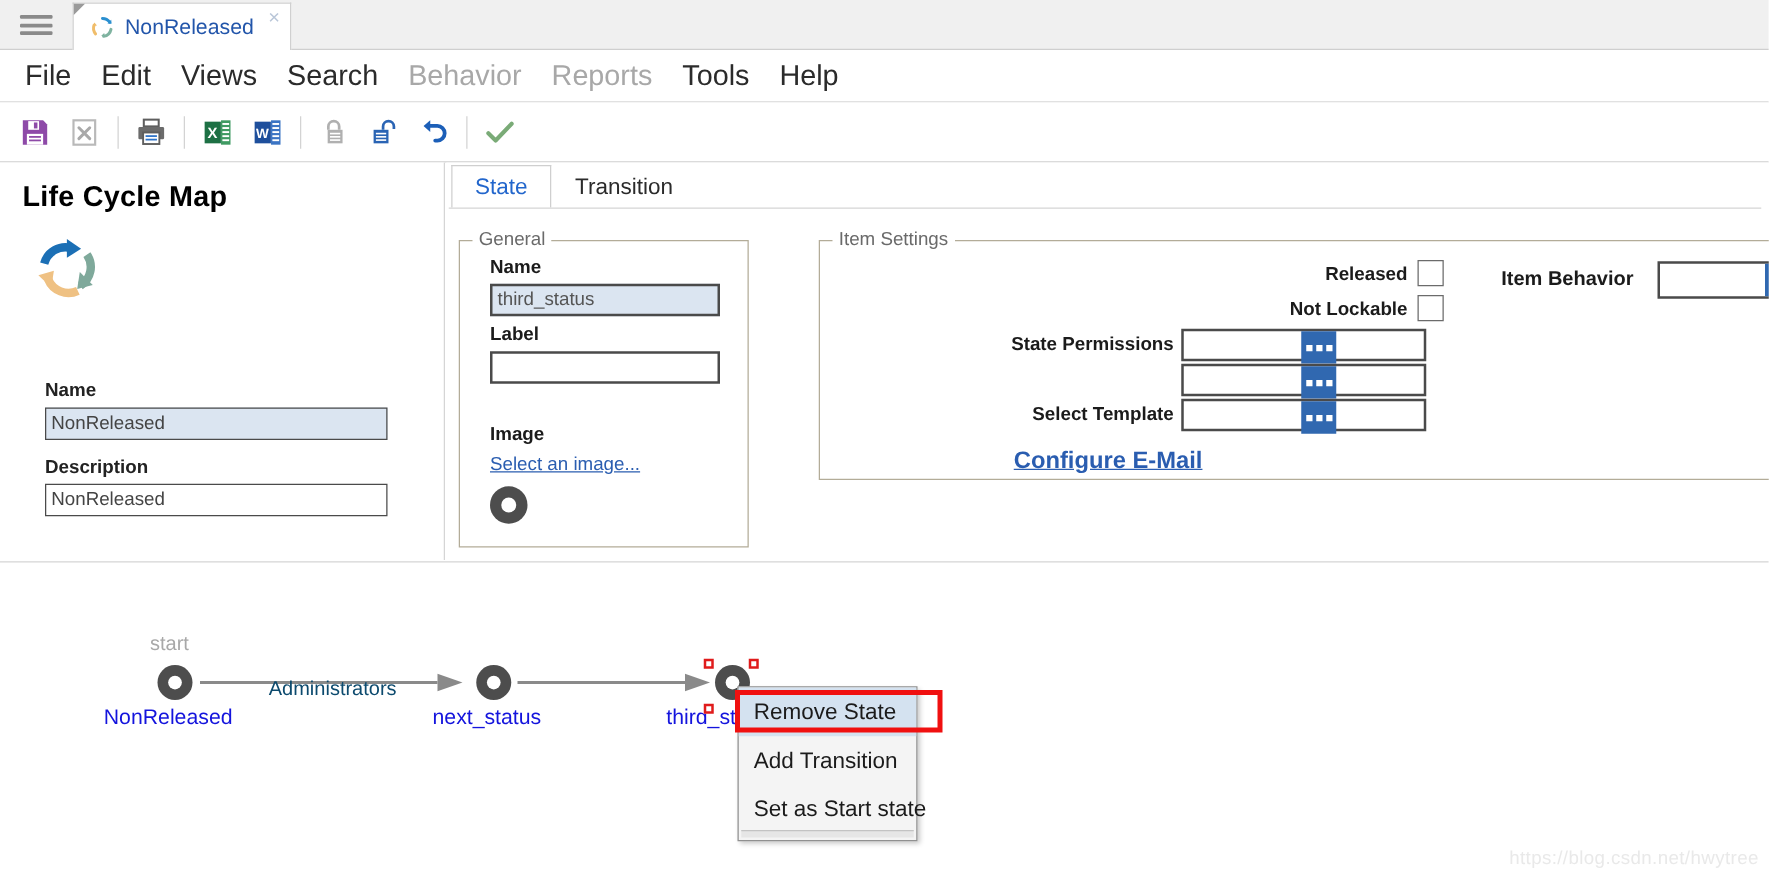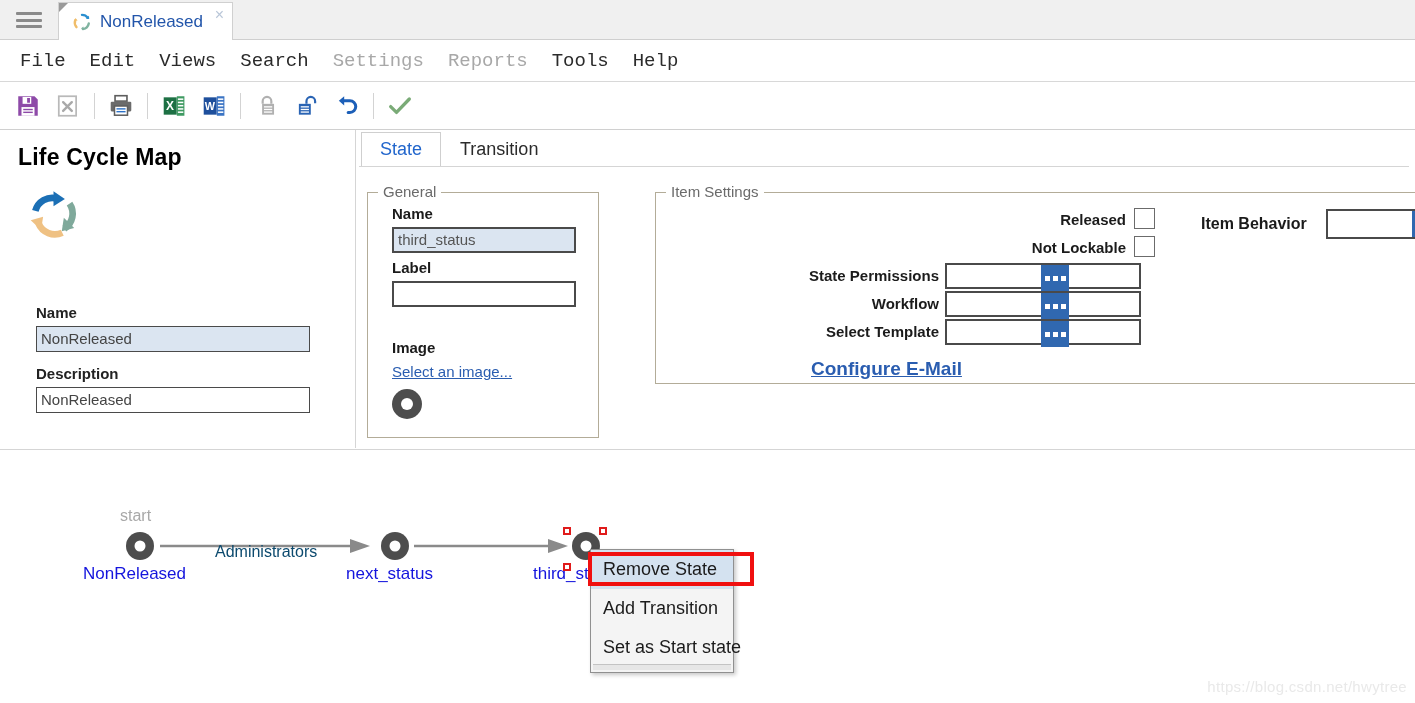--- a/index.html
+++ b/index.html
@@ -39,21 +39,21 @@
     font-size: 16px; color: #b9c6d8; cursor: pointer; line-height: 1;
   }
 
   
   .menubar {
     position: absolute; left: 0; top: 40px; width: 1415px; height: 42px;
     background: #fff; border-bottom: 1px solid #d8d8d8;
     display: flex; align-items: center; padding-left: 8px;
   }
   .menuitem {
-    font-size: 19px; color: #2b2b2b; padding: 2px 12px; cursor: pointer; white-space: nowrap; font-family: Liberation Mono, monospace;
+    font-size: 23px; color: #2b2b2b; padding: 2px 12px; cursor: pointer; white-space: nowrap;
   }
   .menuitem.disabled { color: #a8a8a8; }
 
   
   .toolbar {
     position: absolute; left: 0; top: 82px; width: 1415px; height: 48px;
     background: #fff; border-bottom: 1px solid #d0d0d0;
     display: flex; align-items: center; padding-left: 8px;
   }
   .tb-btn {
@@ -186,21 +186,21 @@
       <span class="tab-title">NonReleased</span>
       <span class="tab-close">×</span>
     </div>
   </div>
 
   <div class="menubar">
     <div class="menuitem">File</div>
     <div class="menuitem">Edit</div>
     <div class="menuitem">Views</div>
     <div class="menuitem">Search</div>
-    <div class="menuitem disabled">Settings</div>
+    <div class="menuitem disabled">Behavior</div>
     <div class="menuitem disabled">Reports</div>
     <div class="menuitem">Tools</div>
     <div class="menuitem">Help</div>
   </div>
 
   <div class="toolbar">
     <div class="tb-btn">
       <svg width="26" height="26" viewBox="0 0 24 24">
         <path d="M3 3h15l3 3v15H3z" fill="#8e4aa8"></path>
         <rect x="7" y="3.6" width="8" height="6.4" fill="#fff"></rect>
@@ -330,21 +330,20 @@
       <div class="chk" style="left:478px; top:43px;"></div>
 
       <div class="rlabel" style="left:20px; top:74px; width:263px;">State Permissions</div>
       <div class="fi" style="left:289px; top:70px; width:196px;"></div>
       <div class="browse" style="left:389px; top:72px; left:385px;">
         <i></i>
           <i></i>
           <i></i>
       </div>
 
-      <div class="rlabel" style="left:20px; top:102px; width:263px;">Workflow</div>
       <div class="fi" style="left:289px; top:98px; width:196px;"></div>
       <div class="browse" style="left:385px; top:100px;">
         <i></i>
           <i></i>
           <i></i>
       </div>
 
       <div class="rlabel" style="left:20px; top:130px; width:263px;">Select Template</div>
       <div class="fi" style="left:289px; top:126px; width:196px;"></div>
       <div class="browse" style="left:385px; top:128px;">

